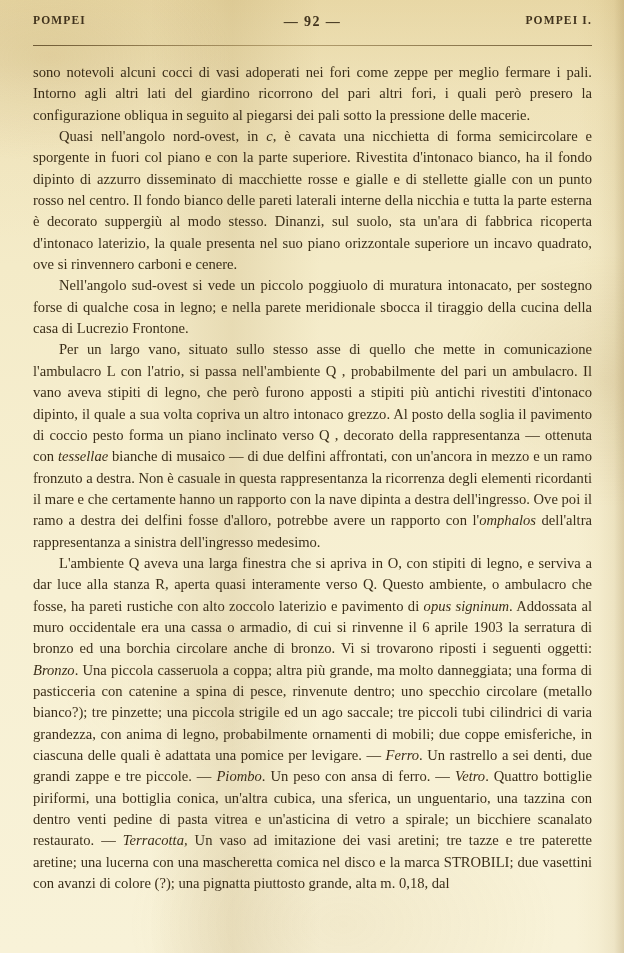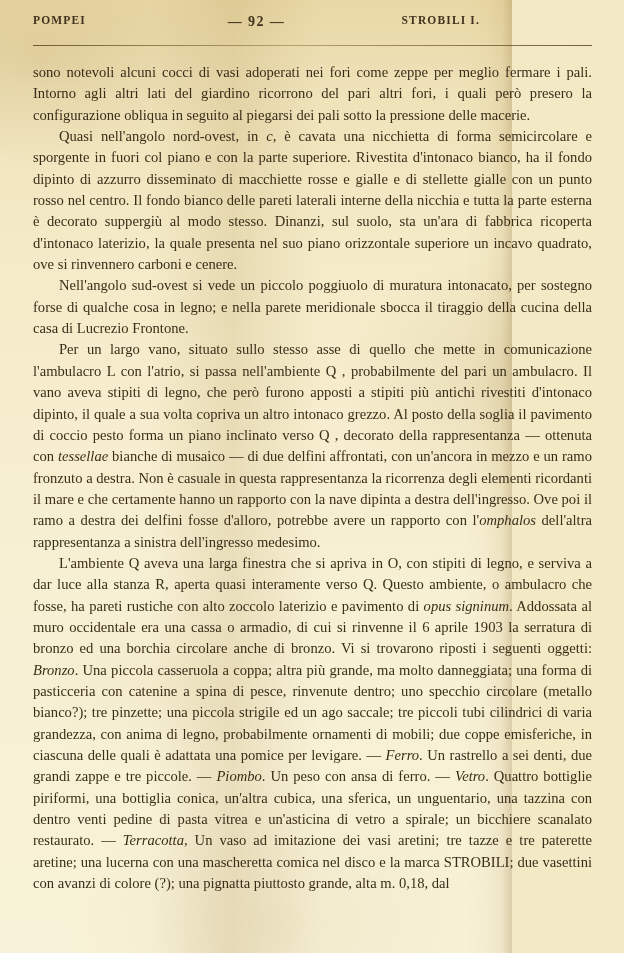--- a/index.html
+++ b/index.html
@@ -10,21 +10,21 @@
     width: 624px;
     height: 953px;
     overflow: hidden;
     font-family: "Liberation Serif", "DejaVu Serif", serif;
     background: #f3e9c4;
   }
 
   
   #page {
     position: relative;
-    width: 512px;
+    width: 624px;
     height: 953px;
     box-sizing: border-box;
     background:
       
       linear-gradient(to left,
         rgba(150,120,60,0.30) 0px,
         rgba(170,140,75,0.13) 10px,
         rgba(190,160,90,0.05) 26px,
         rgba(0,0,0,0) 48px),
       
@@ -127,21 +127,21 @@
   }
 </style>
 </head>
 <body>
 
 <div id="page">
 
   <div id="running-head">
     <span class="head-left">POMPEI</span>
     <span class="folio">— 92 —</span>
-    <span class="head-right">STROBILI I.</span>
+    <span class="head-right">POMPEI I.</span>
   </div>
 
   <div id="head-rule"></div>
 
   <div id="body-text">
       <p class="noindent"><span>sono notevoli alcuni cocci di vasi adoperati nei fori come zeppe per meglio fermare i pali. Intorno agli altri lati del giardino ricorrono del pari altri fori, i quali però presero la configurazione obliqua in seguito al piegarsi dei pali sotto la pressione delle macerie.</span></p>
       <p><span>Quasi nell'angolo nord-ovest, in </span><em>c</em><span>, è cavata una nicchietta di forma semicircolare e sporgente in fuori col piano e con la parte superiore. Rivestita d'intonaco bianco, ha il fondo dipinto di azzurro disseminato di macchiette rosse e gialle e di stellette gialle con un punto rosso nel centro. Il fondo bianco delle pareti laterali interne della nicchia e tutta la parte esterna è decorato suppergiù al modo stesso. Dinanzi, sul suolo, sta un'ara di fabbrica ricoperta d'intonaco laterizio, la quale presenta nel suo piano orizzontale superiore un incavo quadrato, ove si rinvennero carboni e cenere.</span></p>
       <p><span>Nell'angolo sud-ovest si vede un piccolo poggiuolo di muratura intonacato, per sostegno forse di qualche cosa in legno; e nella parete meridionale sbocca il tiraggio della cucina della casa di Lucrezio Frontone.</span></p>
       <p><span>Per un largo vano, situato sullo stesso asse di quello che mette in comunicazione l'ambulacro L con l'atrio, si passa nell'ambiente Q , probabilmente del pari un ambulacro. Il vano aveva stipiti di legno, che però furono apposti a stipiti più antichi rivestiti d'intonaco dipinto, il quale a sua volta copriva un altro intonaco grezzo. Al posto della soglia il pavimento di coccio pesto forma un piano inclinato verso Q , decorato della rappresentanza — ottenuta con </span><em>tessellae</em><span> bianche di musaico — di due delfini affrontati, con un'ancora in mezzo e un ramo fronzuto a destra. Non è casuale in questa rappresentanza la ricorrenza degli elementi ricordanti il mare e che certamente hanno un rapporto con la nave dipinta a destra dell'ingresso. Ove poi il ramo a destra dei delfini fosse d'alloro, potrebbe avere un rapporto con l'</span><em>omphalos</em><span> dell'altra rappresentanza a sinistra dell'ingresso medesimo.</span></p>
       <p><span>L'ambiente Q aveva una larga finestra che si apriva in O, con stipiti di legno, e serviva a dar luce alla stanza R, aperta quasi interamente verso Q. Questo ambiente, o ambulacro che fosse, ha pareti rustiche con alto zoccolo laterizio e pavimento di </span><em>opus signinum</em><span>. Addossata al muro occidentale era una cassa o armadio, di cui si rinvenne il 6 aprile 1903 la serratura di bronzo ed una borchia circolare anche di bronzo. Vi si trovarono riposti i seguenti oggetti: </span><em>Bronzo</em><span>. Una piccola casseruola a coppa; altra più grande, ma molto danneggiata; una forma di pasticceria con catenine a spina di pesce, rinvenute dentro; uno specchio circolare (metallo bianco?); tre pinzette; una piccola strigile ed un ago saccale; tre piccoli tubi cilindrici di varia grandezza, con anima di legno, probabilmente ornamenti di mobili; due coppe emisferiche, in ciascuna delle quali è adattata una pomice per levigare. — </span><em>Ferro</em><span>. Un rastrello a sei denti, due grandi zappe e tre piccole. — </span><em>Piombo</em><span>. Un peso con ansa di ferro. — </span><em>Vetro</em><span>. Quattro bottiglie piriformi, una bottiglia conica, un'altra cubica, una sferica, un unguentario, una tazzina con dentro venti pedine di pasta vitrea e un'asticina di vetro a spirale; un bicchiere scanalato restaurato. — </span><em>Terracotta,</em><span> Un vaso ad imitazione dei vasi aretini; tre tazze e tre paterette aretine; una lucerna con una mascheretta comica nel disco e la marca STROBILI; due vasettini con avanzi di colore (?); una pignatta piuttosto grande, alta m. 0,18, dal</span></p>

